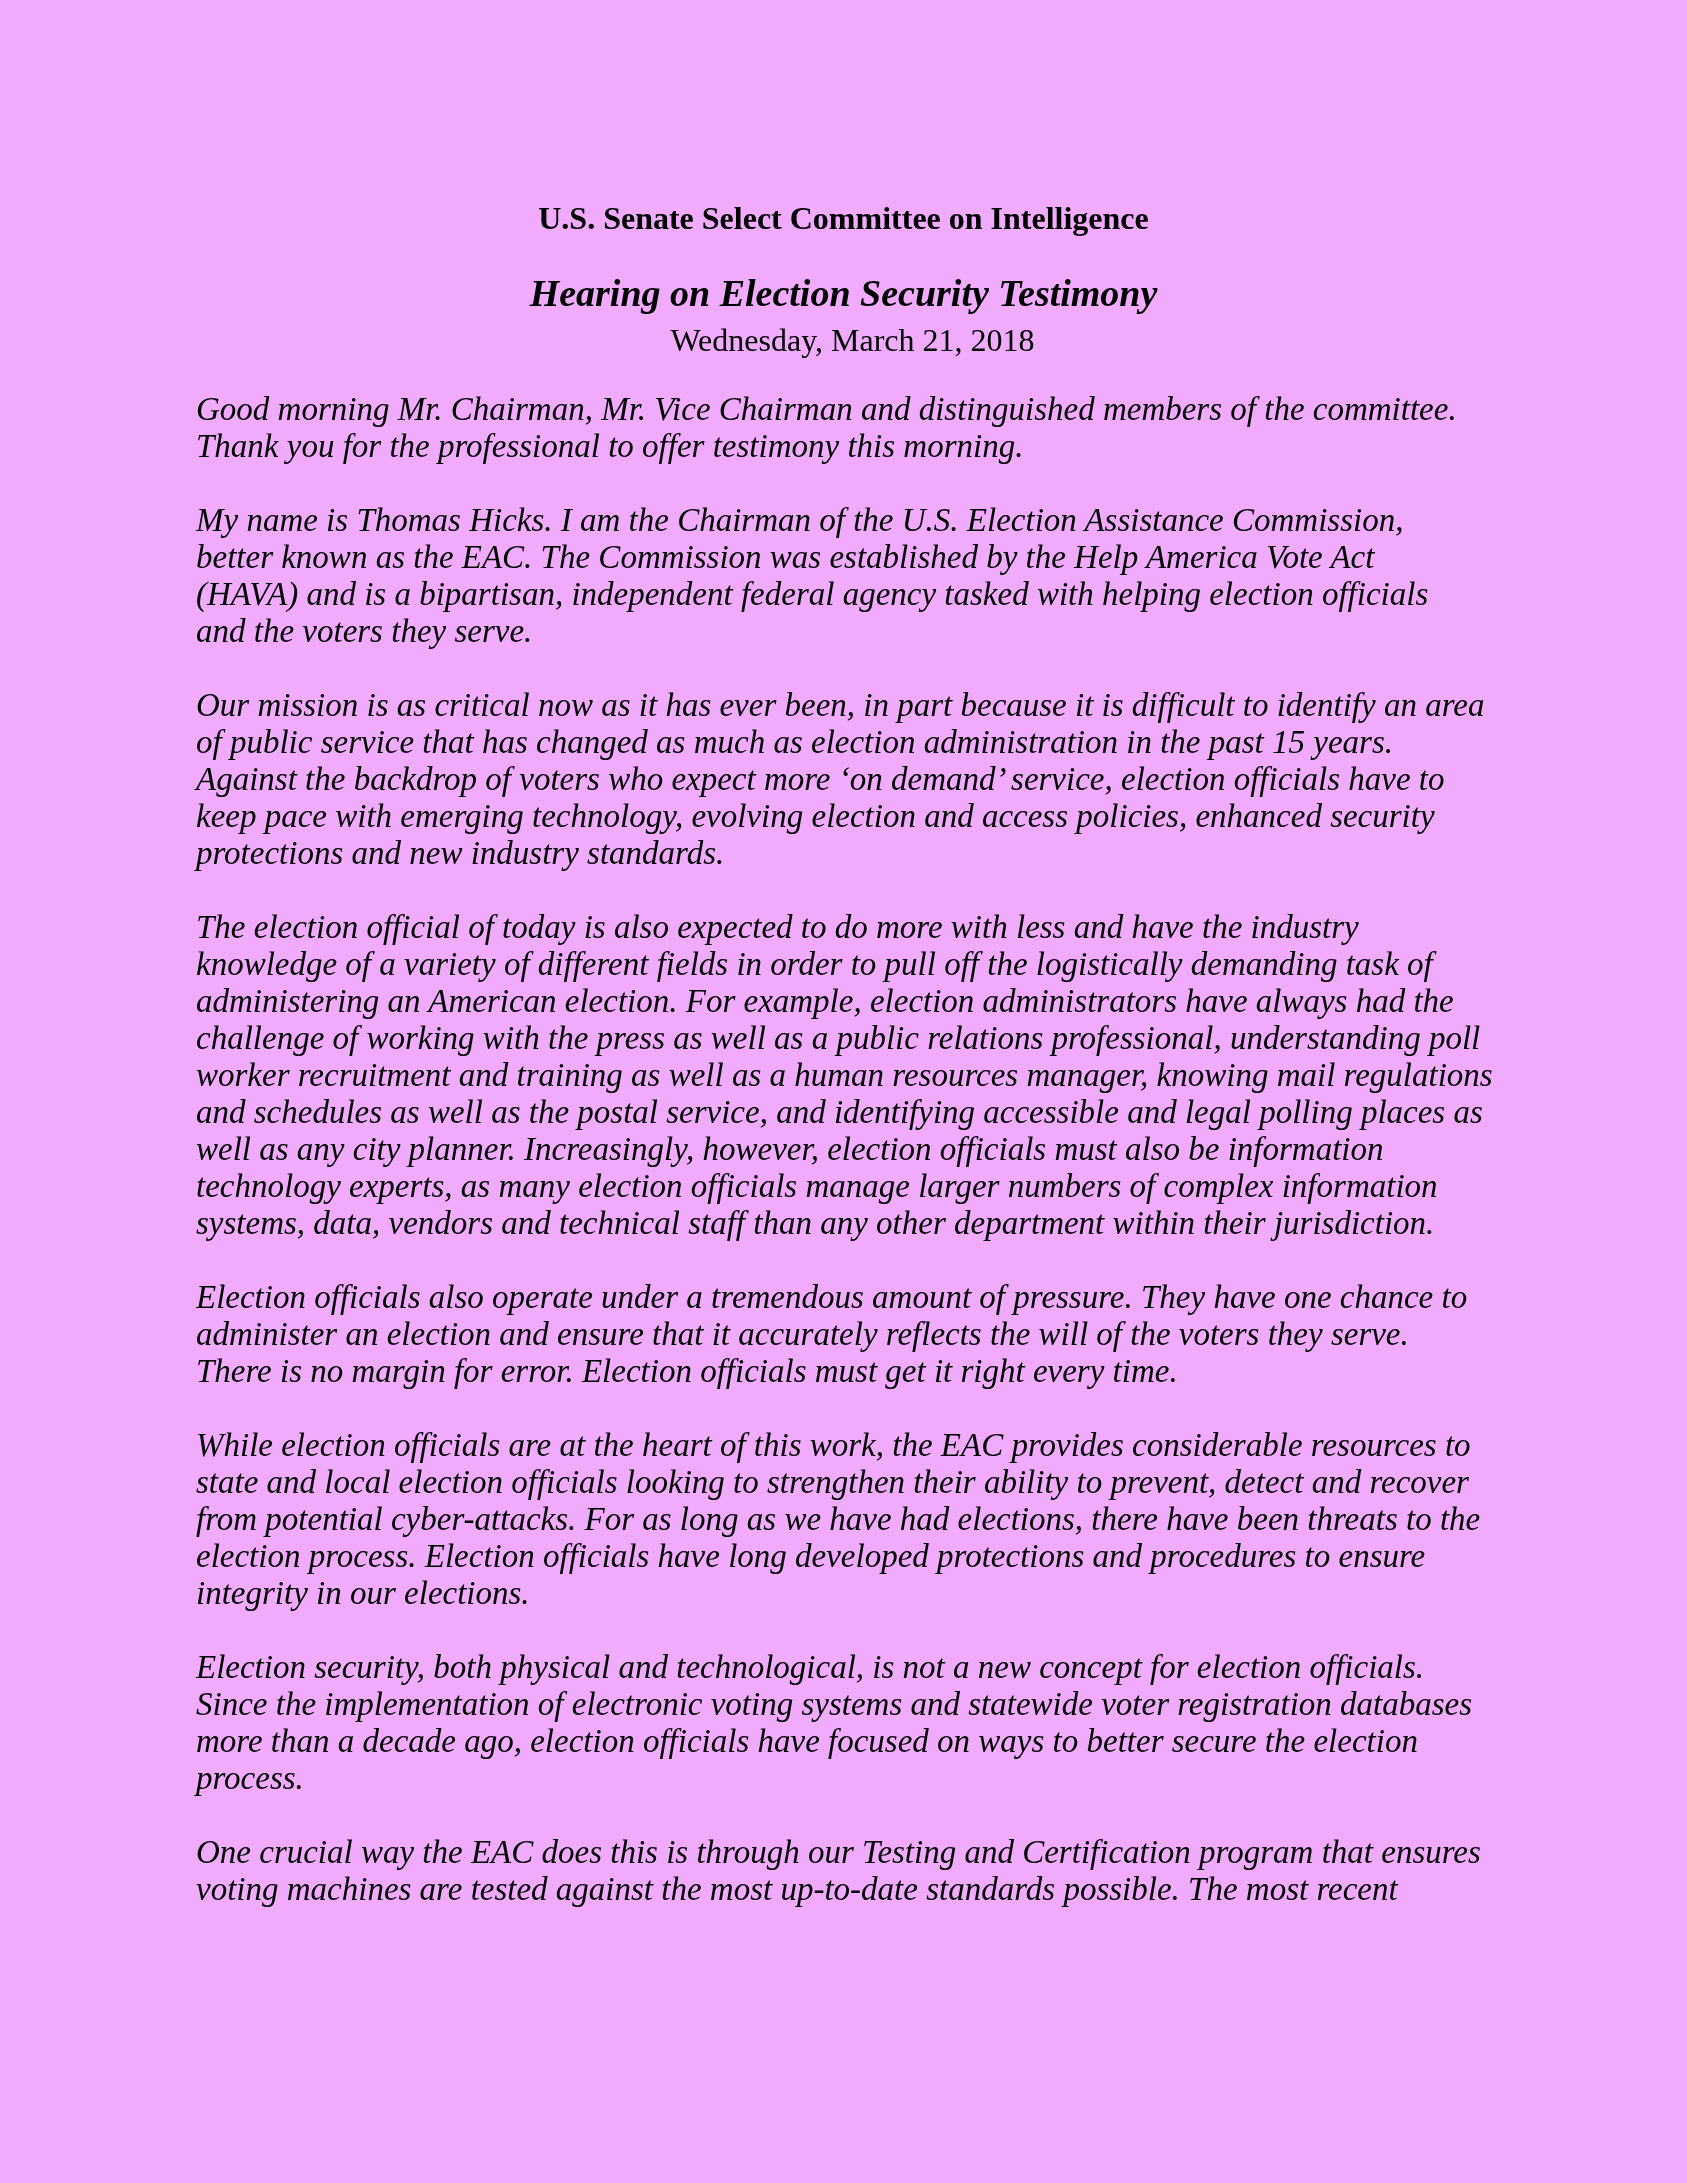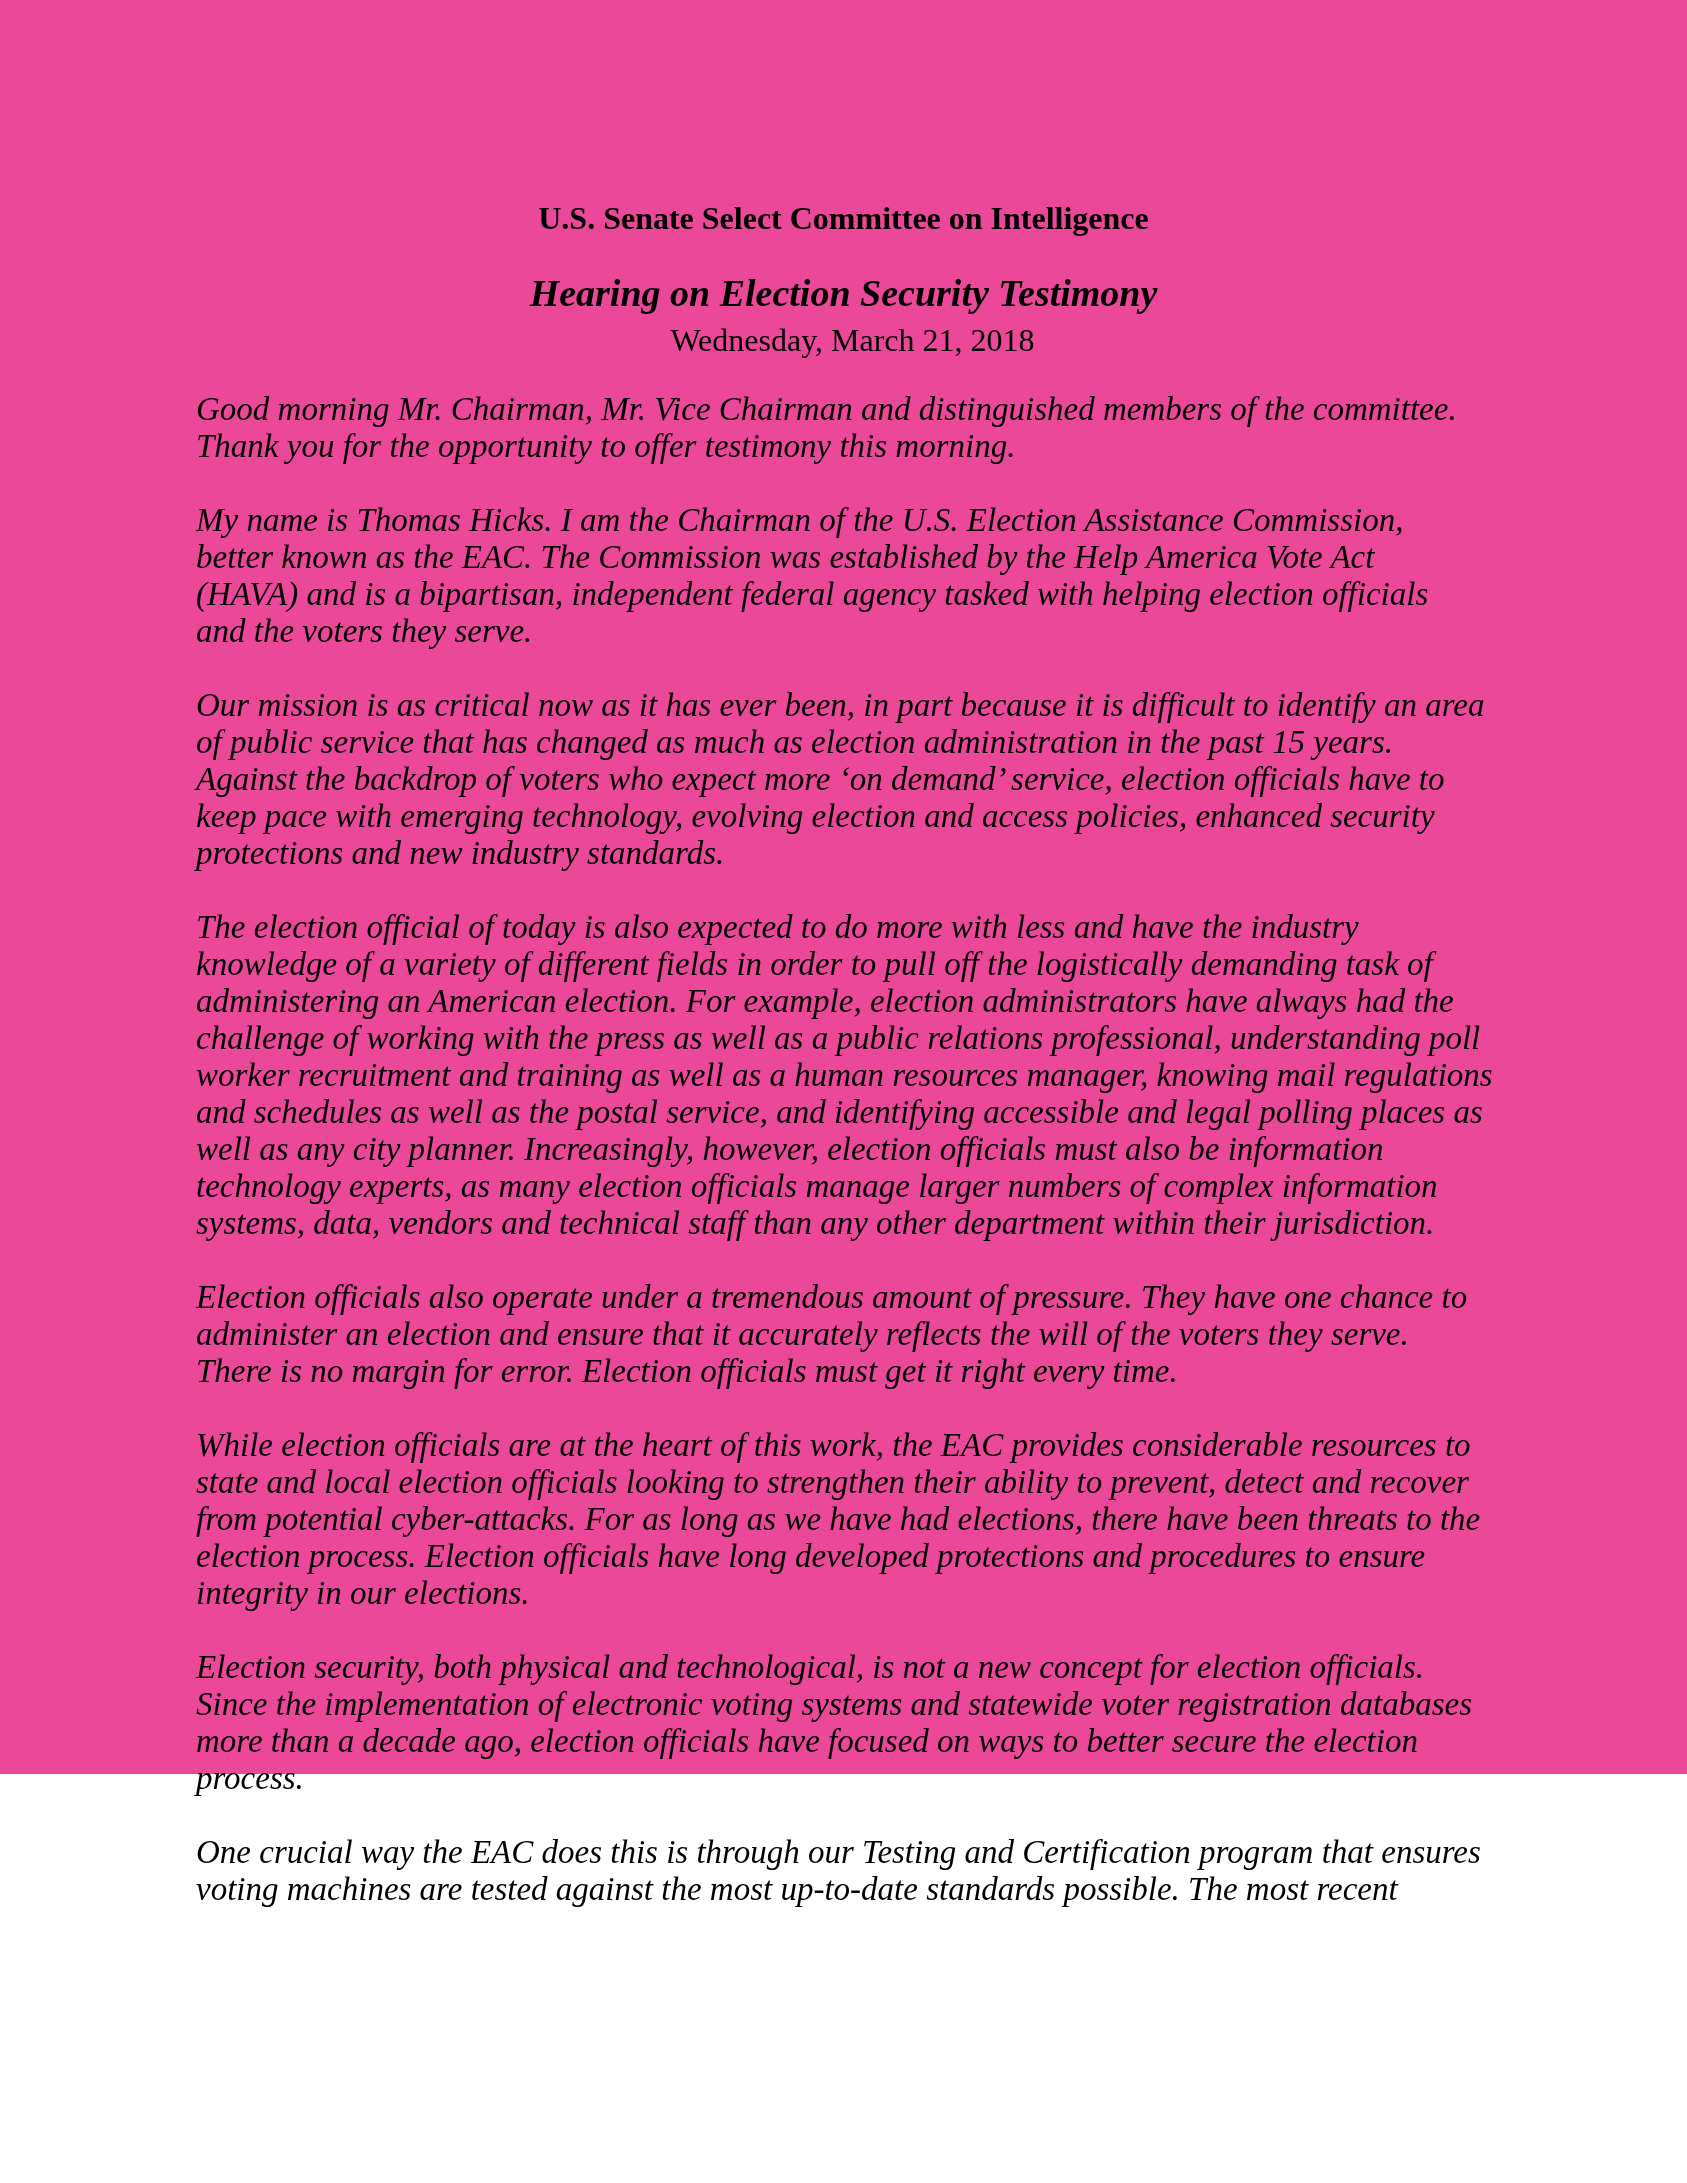--- a/index.html
+++ b/index.html
@@ -12,22 +12,22 @@
       height: 2183px;
       position: relative;
       overflow: hidden;
       color: #000000;
       font-family: "Liberation Serif", "DejaVu Serif", serif;
     }
     .page {
       position: absolute;
       left: 0; top: 0;
       width: 1687px;
-      height: 1774px;
-      background: #ec4899;
+      height: 2183px;
+      background: #f0abfc;
     }
     .title {
       position: absolute;
       left: 0;
       width: 1687px;
       top: 198px;
       text-align: center;
       font-weight: bold;
       font-size: 32px;
       line-height: 40px;
@@ -81,21 +81,21 @@
 
 <div class="page">
 
   <h1 class="title">U.S. Senate Select Committee on Intelligence</h1>
   <h2 class="subtitle">Hearing on Election Security Testimony</h2>
   <div class="date">Wednesday, March 21, 2018</div>
 
   <div class="body-text">
     <p class="para">
       <span class="line">Good morning Mr. Chairman, Mr. Vice Chairman and distinguished members of the committee.</span>
-      <span class="line">Thank you for the opportunity to offer testimony this morning.</span>
+      <span class="line">Thank you for the professional to offer testimony this morning.</span>
     </p>
     <p class="para">
       <span class="line">My name is Thomas Hicks. I am the Chairman of the U.S. Election Assistance Commission,</span>
       <span class="line">better known as the EAC. The Commission was established by the Help America Vote Act</span>
       <span class="line">(HAVA) and is a bipartisan, independent federal agency tasked with helping election officials</span>
       <span class="line">and the voters they serve.</span>
     </p>
     <p class="para">
       <span class="line">Our mission is as critical now as it has ever been, in part because it is difficult to identify an area</span>
       <span class="line">of public service that has changed as much as election administration in the past 15 years.</span>

